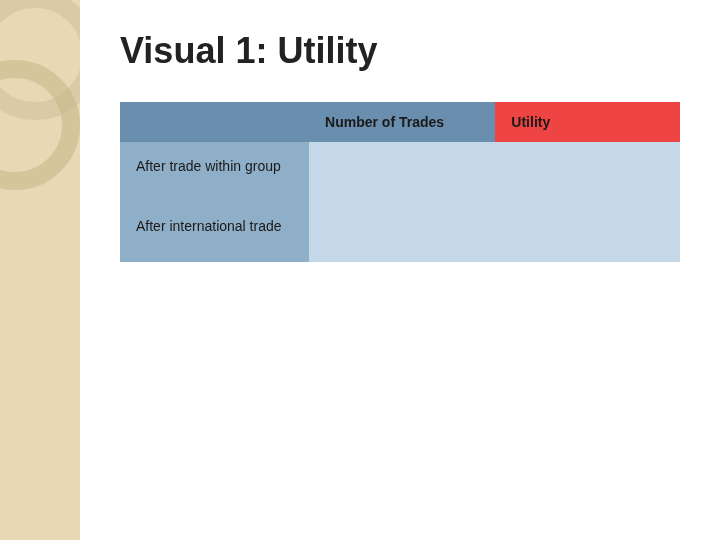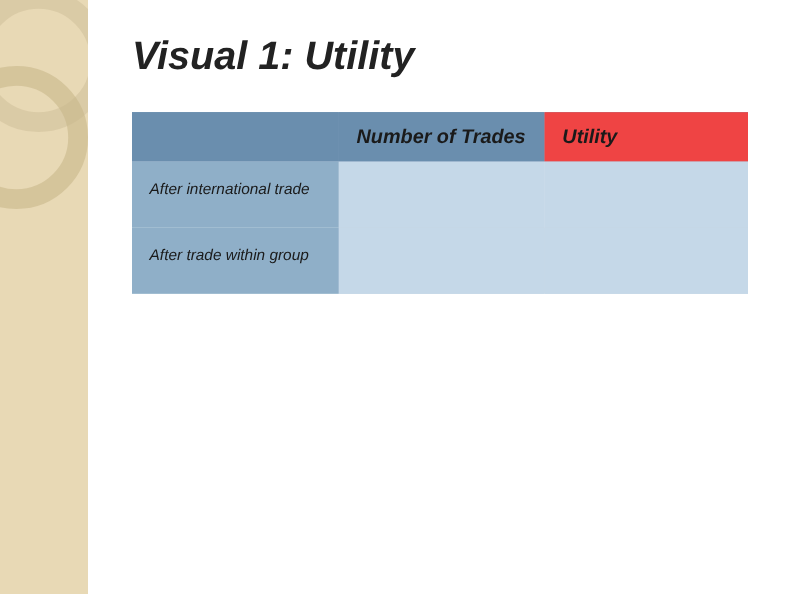--- a/index.html
+++ b/index.html
@@ -62,21 +62,20 @@
     }
 
     .content {
       position: absolute;
       left: 80px;
       top: 0;
       width: 640px;
       height: 540px;
       padding: 30px 40px;
       z-index: 1;
-      font-style: italic;
     }
 
     .page-title {
       font-size: 36px;
       font-weight: bold;
       color: #222222;
       margin-bottom: 30px;
     }
 
     .table-container {
@@ -88,21 +87,21 @@
       border-collapse: collapse;
     }
 
     thead tr {
       background: #6a8eae;
     }
 
     thead th {
       padding: 12px 16px;
       text-align: left;
-      font-size: 18px;
+      font-size: 14px;
       font-weight: 600;
       color: #1a1a1a;
     }
 
     thead th.row-header {
       background: #6a8eae;
       width: 200px;
     }
 
     thead th.col-trades {
@@ -169,25 +168,25 @@
     <table>
       <thead>
         <tr>
           <th class="row-header"></th>
           <th class="col-trades">Number of Trades</th>
           <th class="col-utility">Utility</th>
         </tr>
       </thead>
       <tbody>
         <tr>
-          <td class="row-label">After international trade</td>
+          <td class="row-label">After trade within group</td>
           <td class="value-cell"></td>
           <td class="value-cell"></td>
         </tr>
         <tr>
-          <td class="row-label">After trade within group</td>
+          <td class="row-label">After international trade</td>
           <td class="value-cell"></td>
           <td class="value-cell"></td>
         </tr>
       </tbody>
     </table>
   </div>
 </div>
 
 </body></html>

